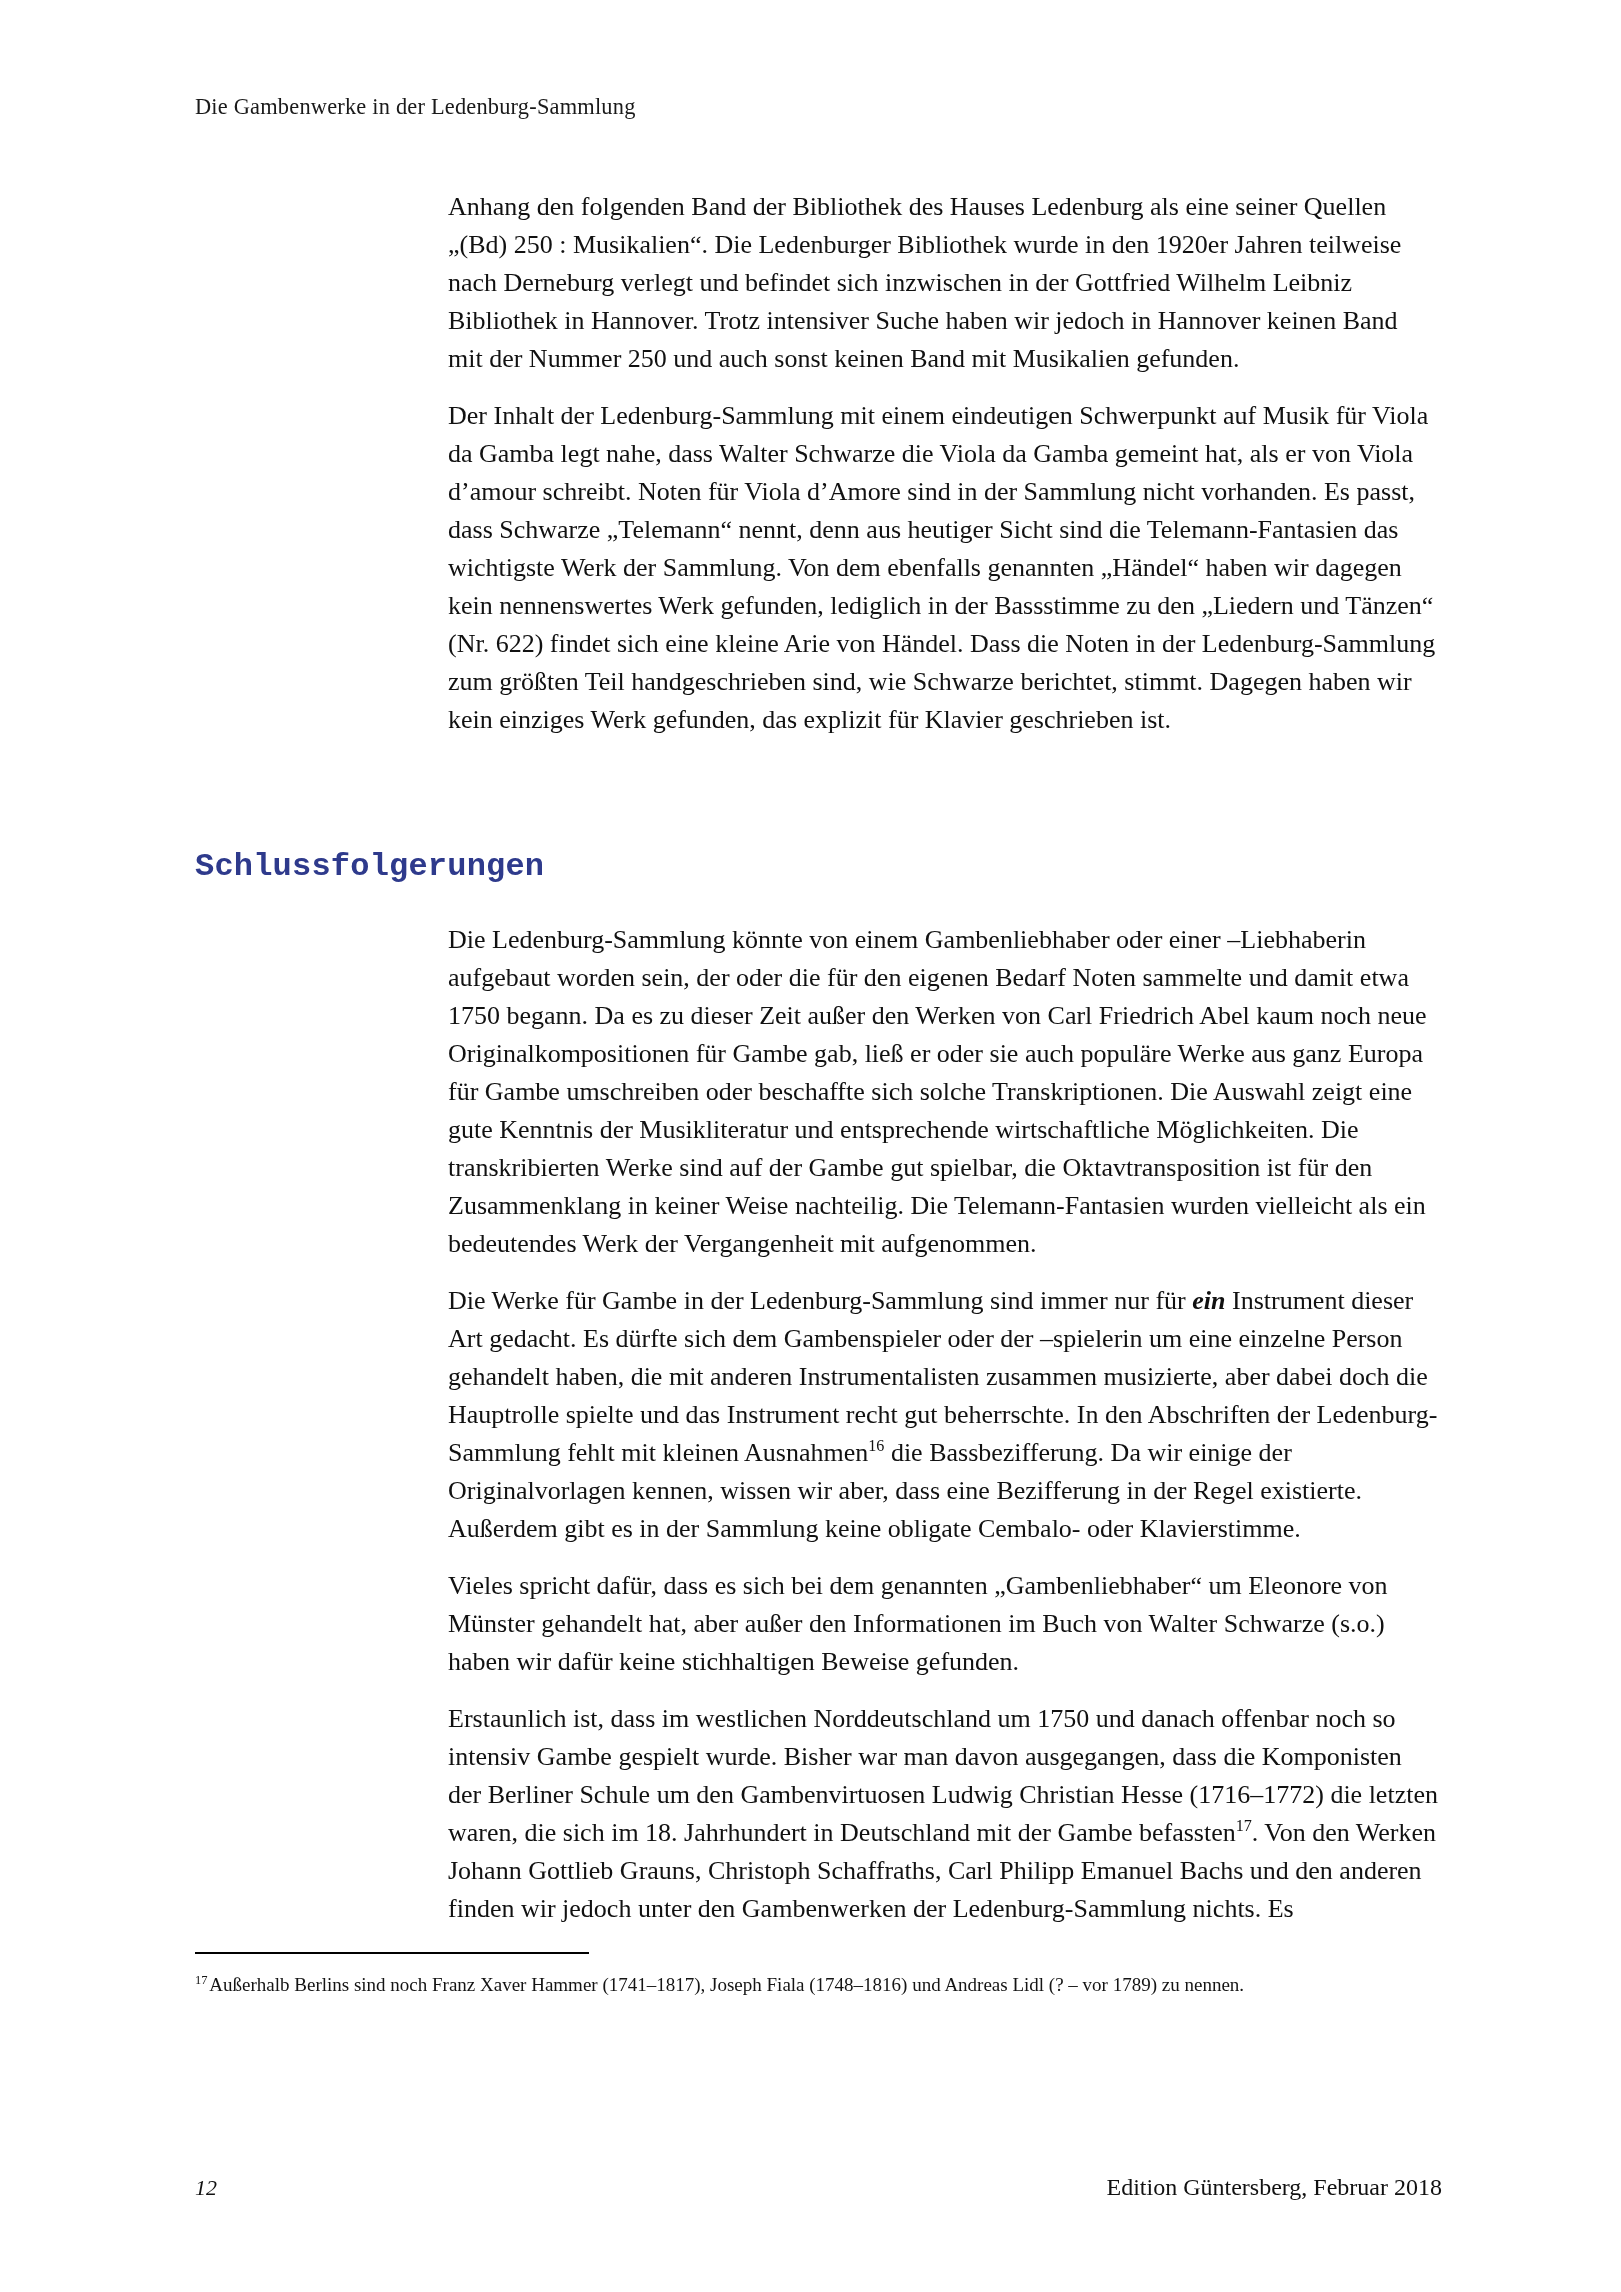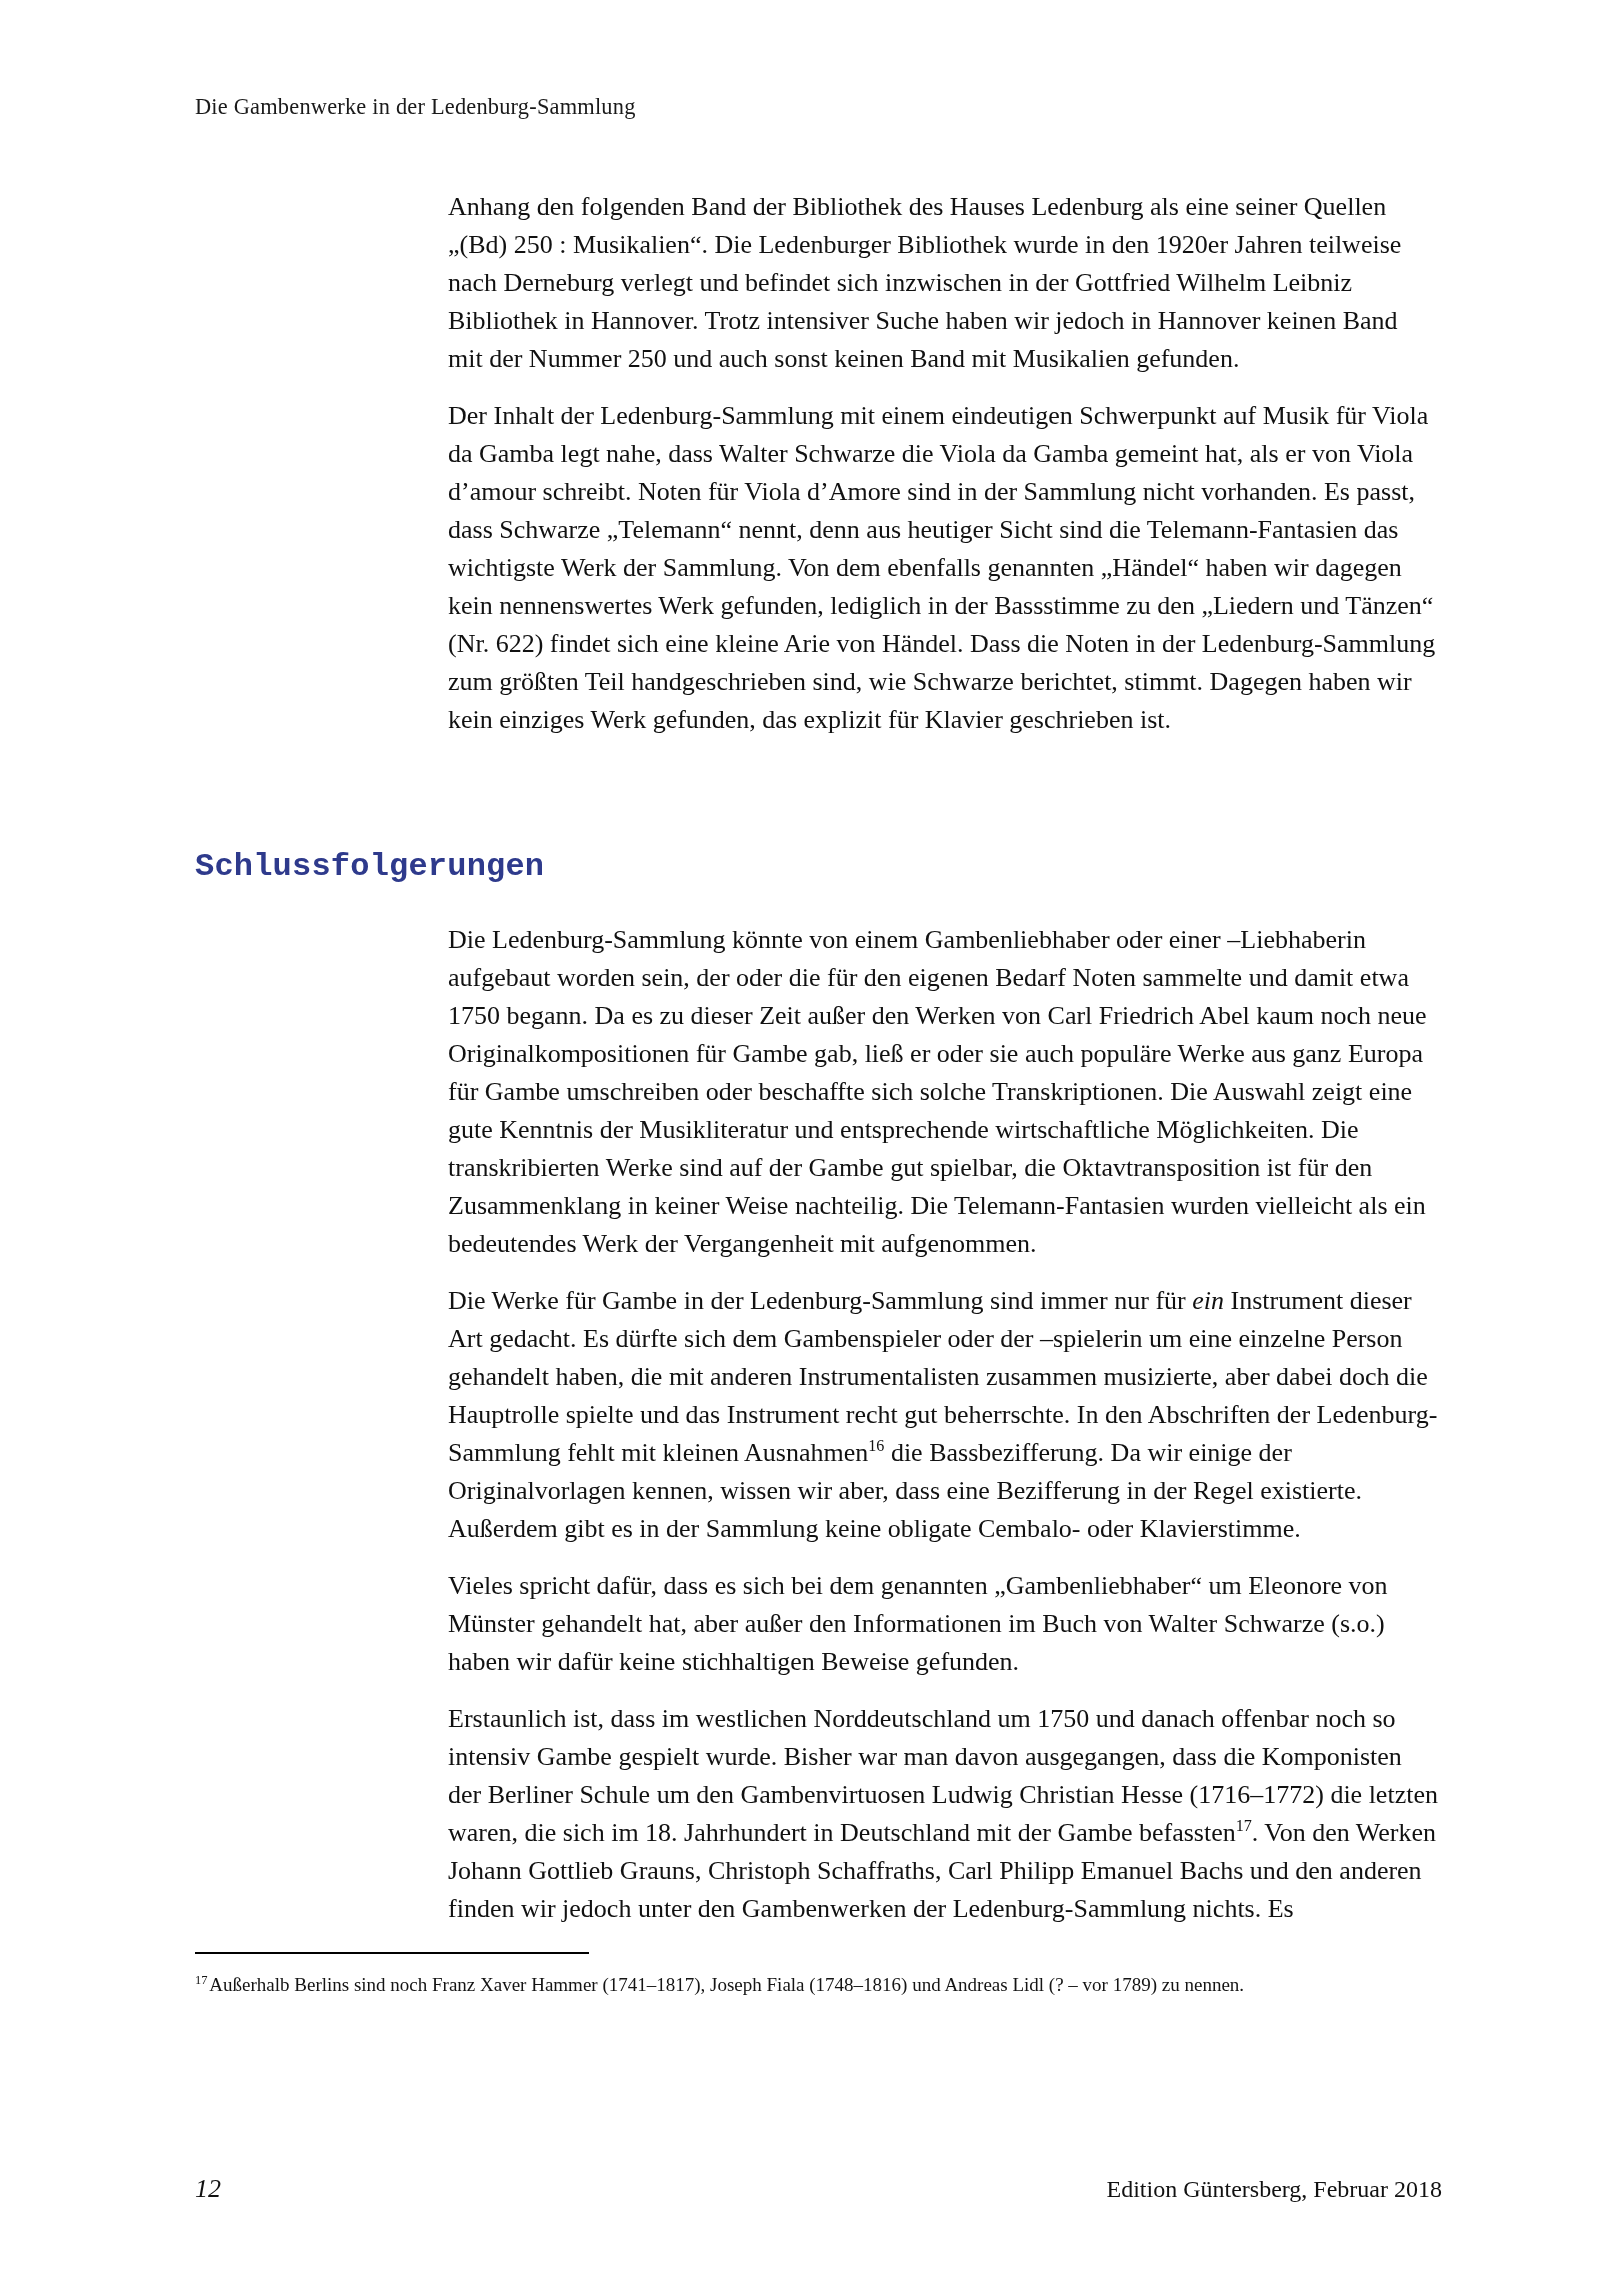--- a/index.html
+++ b/index.html
@@ -49,20 +49,21 @@
     text-indent: 0;
     hyphens: manual;
   }
 
   .para + .para {
     margin-top: 19px;
   }
 
   em.ital {
     font-style: italic;
+    font-weight: bold;
   }
 
   sup.fnref {
     font-size: 0.62em;
     vertical-align: super;
     line-height: 0;
   }
 
   
   .section-heading {
@@ -116,21 +117,21 @@
     width: 1247px;
     display: flex;
     justify-content: space-between;
     align-items: baseline;
     font-size: 24px;
     color: #111111;
   }
 
   .footer .page-number {
     font-style: italic;
-    font-size: 26px;
+    font-size: 22px;
   }
 
   .footer .imprint {
     font-size: 24px;
   }
 </style>
 </head>
 <body>
 
 <div class="page">

